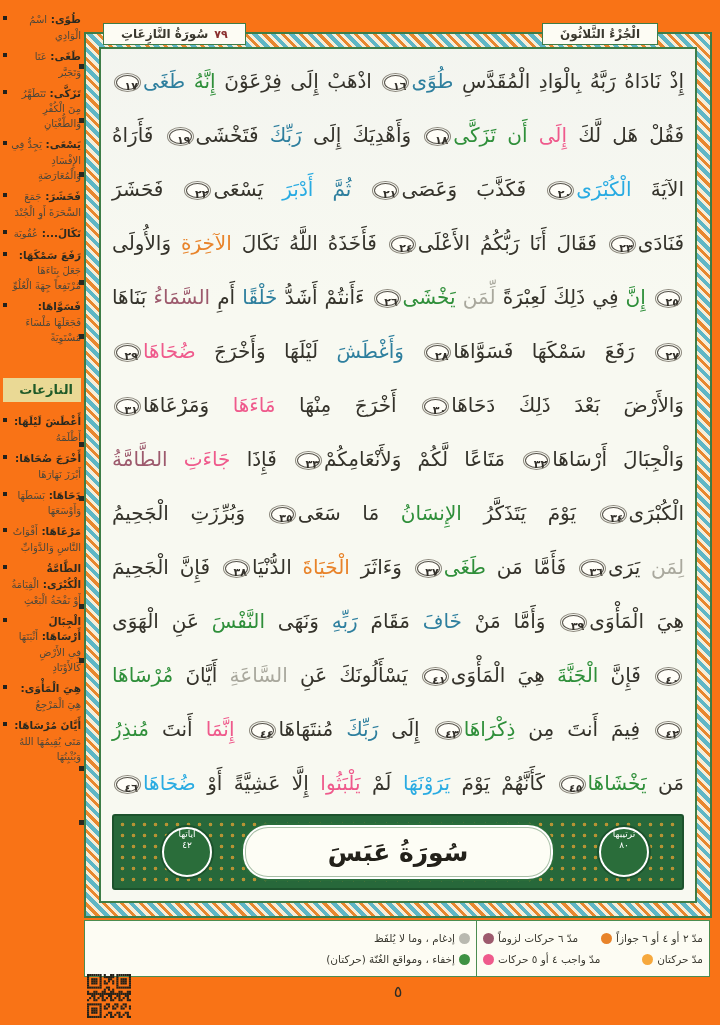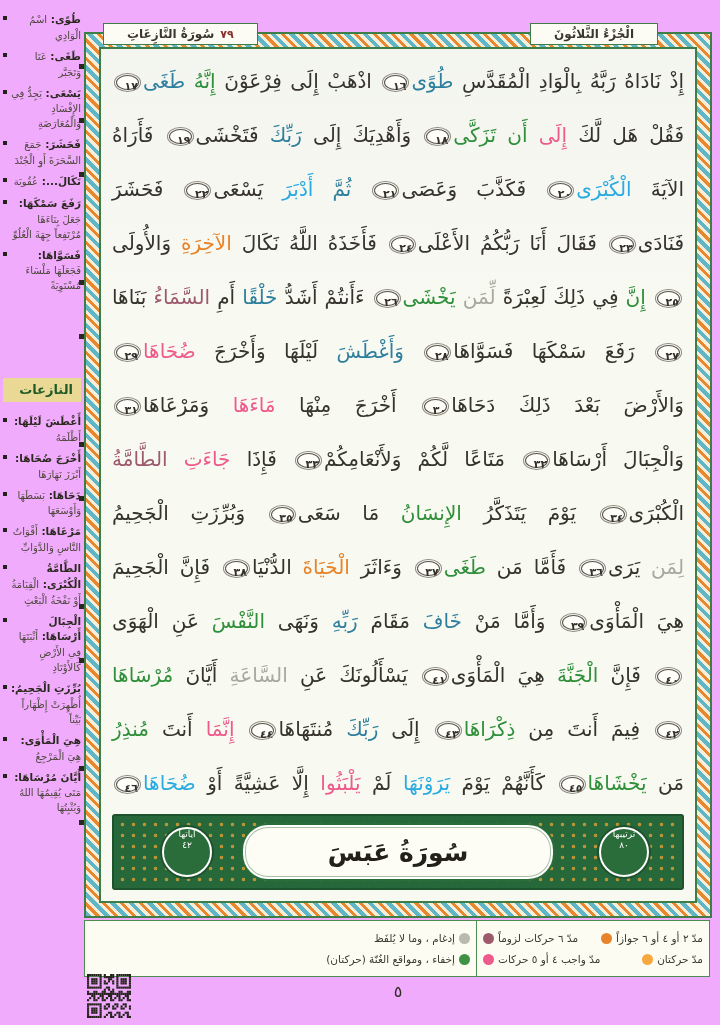--- a/index.html
+++ b/index.html
@@ -1,38 +1,38 @@
 <!DOCTYPE html>
 <html lang="ar"><head>
 <meta charset="utf-8">
 <style>
   html,body{margin:0;padding:0;}
   body{width:720px;height:1025px;overflow:hidden;font-family:"DejaVu Sans",sans-serif;}
-  .page{position:relative;width:720px;height:1025px;background:#f0abfc;}
+  .page{position:relative;width:720px;height:1025px;background:#f97316;}
 
   
   .margin-col{position:absolute;left:3px;top:12px;width:78px;height:1000px;direction:rtl;overflow:hidden;}
   .gloss{position:relative;font-size:10px;line-height:1.5;color:#4c473a;text-align:right;margin-bottom:6px;padding-left:7px;}
   .gloss .bullet{position:absolute;left:0;top:4px;width:4px;height:4px;background:#23211c;}
   .gloss b{color:#2c2a20;font-size:10.5px;}
   .stab{background:#ead995;color:#1f5a28;font-weight:bold;font-size:13px;padding:4px 8px 5px;margin:4px 0 12px;text-align:right;}
 
   
   .lmark{position:absolute;left:79px;width:5px;height:5px;background:#2a2820;}
 
   
   .frame{position:absolute;left:86px;top:34px;width:624px;height:882px;box-sizing:border-box;
     border:13px solid transparent;
     border-image:repeating-linear-gradient(45deg,#5eb6c6 0 4px,#f6eed9 4px 7px,#e8872e 7px 10px,#f6eed9 10px 13px) 13;
     outline:2px solid #3e7d47;background:#f7f8ef;}
   .inner{width:100%;height:100%;box-sizing:border-box;border:2px solid #3e7d47;padding:5px 11px 6px;background:
     linear-gradient(180deg,rgba(210,215,228,.12),rgba(210,215,228,0) 30%),#f8f9f1;}
 
   .hbadge{position:absolute;top:23px;height:22px;background:#fdfcf4;border:1.5px solid #3e7d47;box-sizing:border-box;
-    display:flex;align-items:center;gap:6px;padding:0 23px;font-size:12px;font-weight:bold;color:#3a382e;z-index:6;}
+    display:flex;align-items:center;gap:6px;padding:0 17px;font-size:12px;font-weight:bold;color:#3a382e;z-index:6;}
   .hbadge .num{font-size:11px;color:#8a2f2f;}
   .hbadge.left{left:103px;}
   .hbadge.right{right:62px;}
 
   
   .qtext{width:100%;}
   .qline{height:54px;line-height:54px;direction:rtl;text-align:justify;text-align-last:justify;
     font-size:20px;color:#35332b;overflow:visible;white-space:normal;}
   .vbadge{display:inline-block;width:23px;height:15px;line-height:21px;box-sizing:border-box;border:1px solid #56524a;
     border-radius:50%;outline:1px solid #8d897e;outline-offset:1px;font-size:11px;font-weight:bold;text-align:center;
@@ -68,35 +68,35 @@
 </style>
 </head>
 <body>
 
 <div class="page">
 
   <aside class="margin-col">
     <div id="gloss-top" style="min-height:362px;">
         <div class="gloss"><span class="bullet"></span><b>طُوًى: </b><span>اسْمُ الْوَادِي</span></div>
         <div class="gloss"><span class="bullet"></span><b>طَغَى: </b><span>عَتَا وَتَجَبَّر</span></div>
+        <div class="gloss"><span class="bullet"></span><b>تَزَكَّى: </b><span>تَتَطَهَّرُ مِنَ الْكُفْرِ وَالطُّغْيَانِ</span></div>
         <div class="gloss"><span class="bullet"></span><b>يَسْعَى: </b><span>يَجِدُّ فِي الإِفْسَادِ وَالْمُعَارَضَةِ</span></div>
         <div class="gloss"><span class="bullet"></span><b>فَحَشَرَ: </b><span>جَمَعَ السَّحَرَةَ أَوِ الْجُنْدَ</span></div>
         <div class="gloss"><span class="bullet"></span><b>نَكَالَ...: </b><span>عُقُوبَة</span></div>
         <div class="gloss"><span class="bullet"></span><b>رَفَعَ سَمْكَهَا: </b><span>جَعَلَ بِنَاءَهَا مُرْتَفِعاً جِهَةَ الْعُلُوِّ</span></div>
         <div class="gloss"><span class="bullet"></span><b>فَسَوَّاهَا: </b><span>فَجَعَلَهَا مَلْسَاءَ مُسْتَوِيَةً</span></div>
       </div>
     <div class="stab">النازعات</div>
     <div id="gloss-bottom">
         <div class="gloss"><span class="bullet"></span><b>أَغْطَشَ لَيْلَهَا: </b><span>أَظْلَمَهُ</span></div>
         <div class="gloss"><span class="bullet"></span><b>أَخْرَجَ ضُحَاهَا: </b><span>أَبْرَزَ نَهَارَهَا</span></div>
         <div class="gloss"><span class="bullet"></span><b>دَحَاهَا: </b><span>بَسَطَهَا وَأَوْسَعَهَا</span></div>
         <div class="gloss"><span class="bullet"></span><b>مَرْعَاهَا: </b><span>أَقْوَاتُ النَّاسِ وَالدَّوَابِّ</span></div>
         <div class="gloss"><span class="bullet"></span><b>الطَّامَّةُ الْكُبْرَى: </b><span>الْقِيَامَةُ أَوْ نَفْخَةُ الْبَعْثِ</span></div>
         <div class="gloss"><span class="bullet"></span><b>الْجِبَالَ أَرْسَاهَا: </b><span>أَثْبَتَهَا فِي الأَرْضِ كَالأَوْتَادِ</span></div>
-        <div class="gloss"><span class="bullet"></span><b>بُرِّزَتِ الْجَحِيمُ: </b><span>أُظْهِرَتْ إِظْهَاراً بَيِّناً</span></div>
         <div class="gloss"><span class="bullet"></span><b>هِيَ الْمَأْوَى: </b><span>هِيَ الْمَرْجِعُ</span></div>
         <div class="gloss"><span class="bullet"></span><b>أَيَّانَ مُرْسَاهَا: </b><span>مَتَى يُقِيمُهَا اللهُ وَيُثْبِتُهَا</span></div>
       </div>
   </aside>
 
   <div class="hbadge left">
     <span>سُورَةُ النَّازِعَاتِ</span>
     <span class="num">٧٩</span>
   </div>
   <div class="hbadge right">

